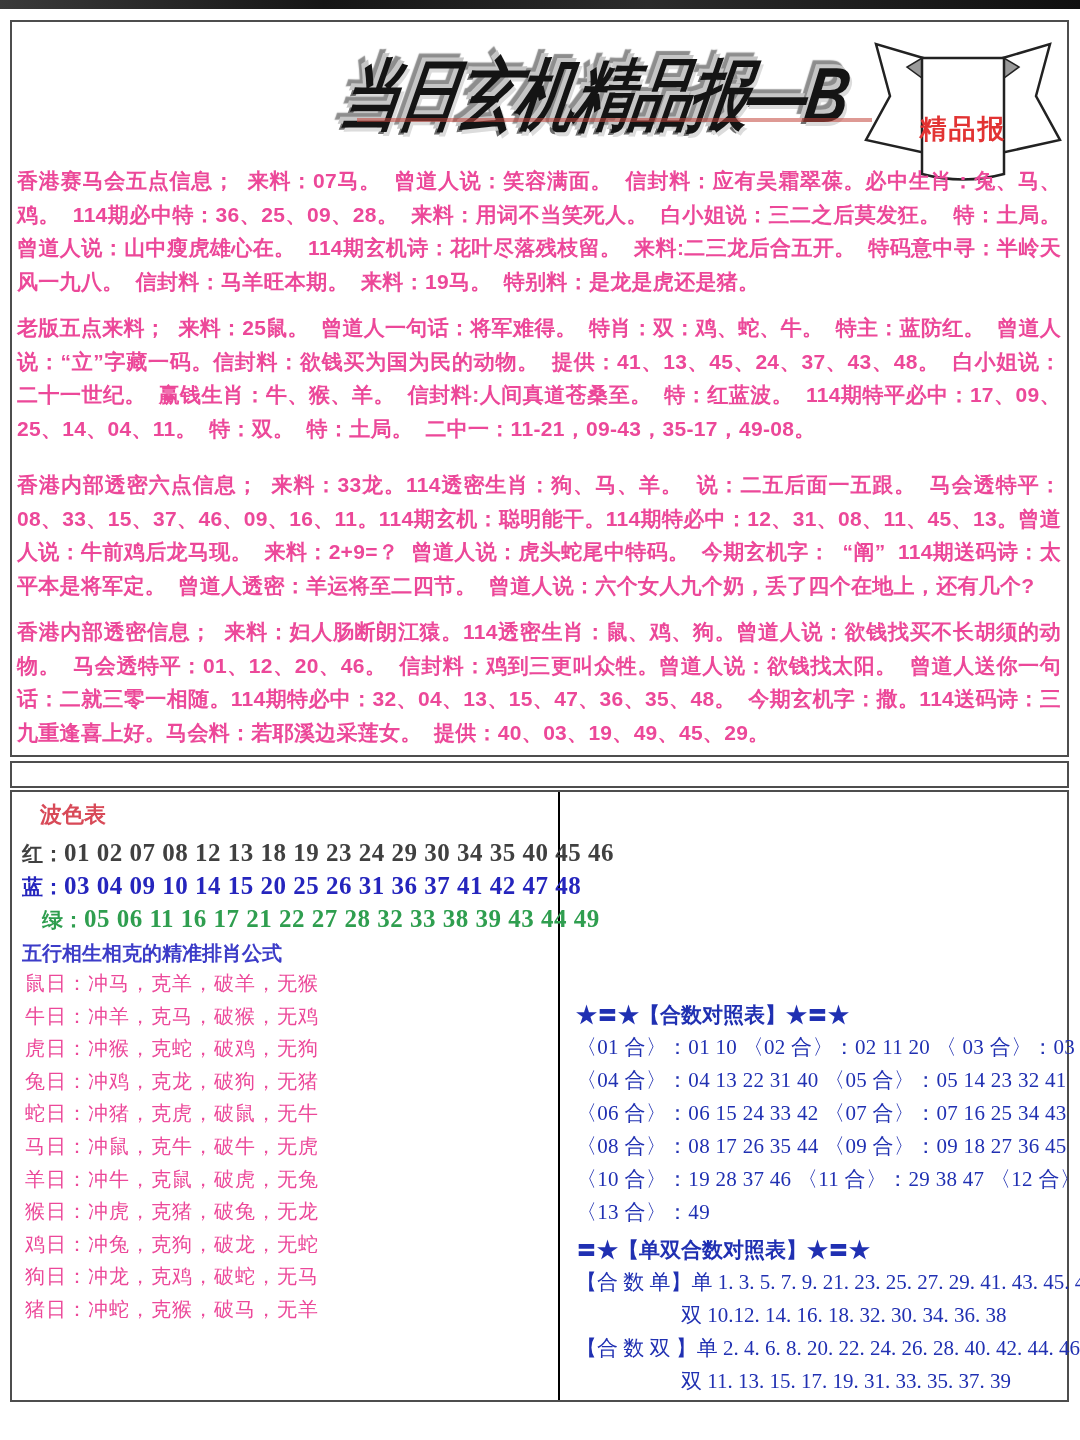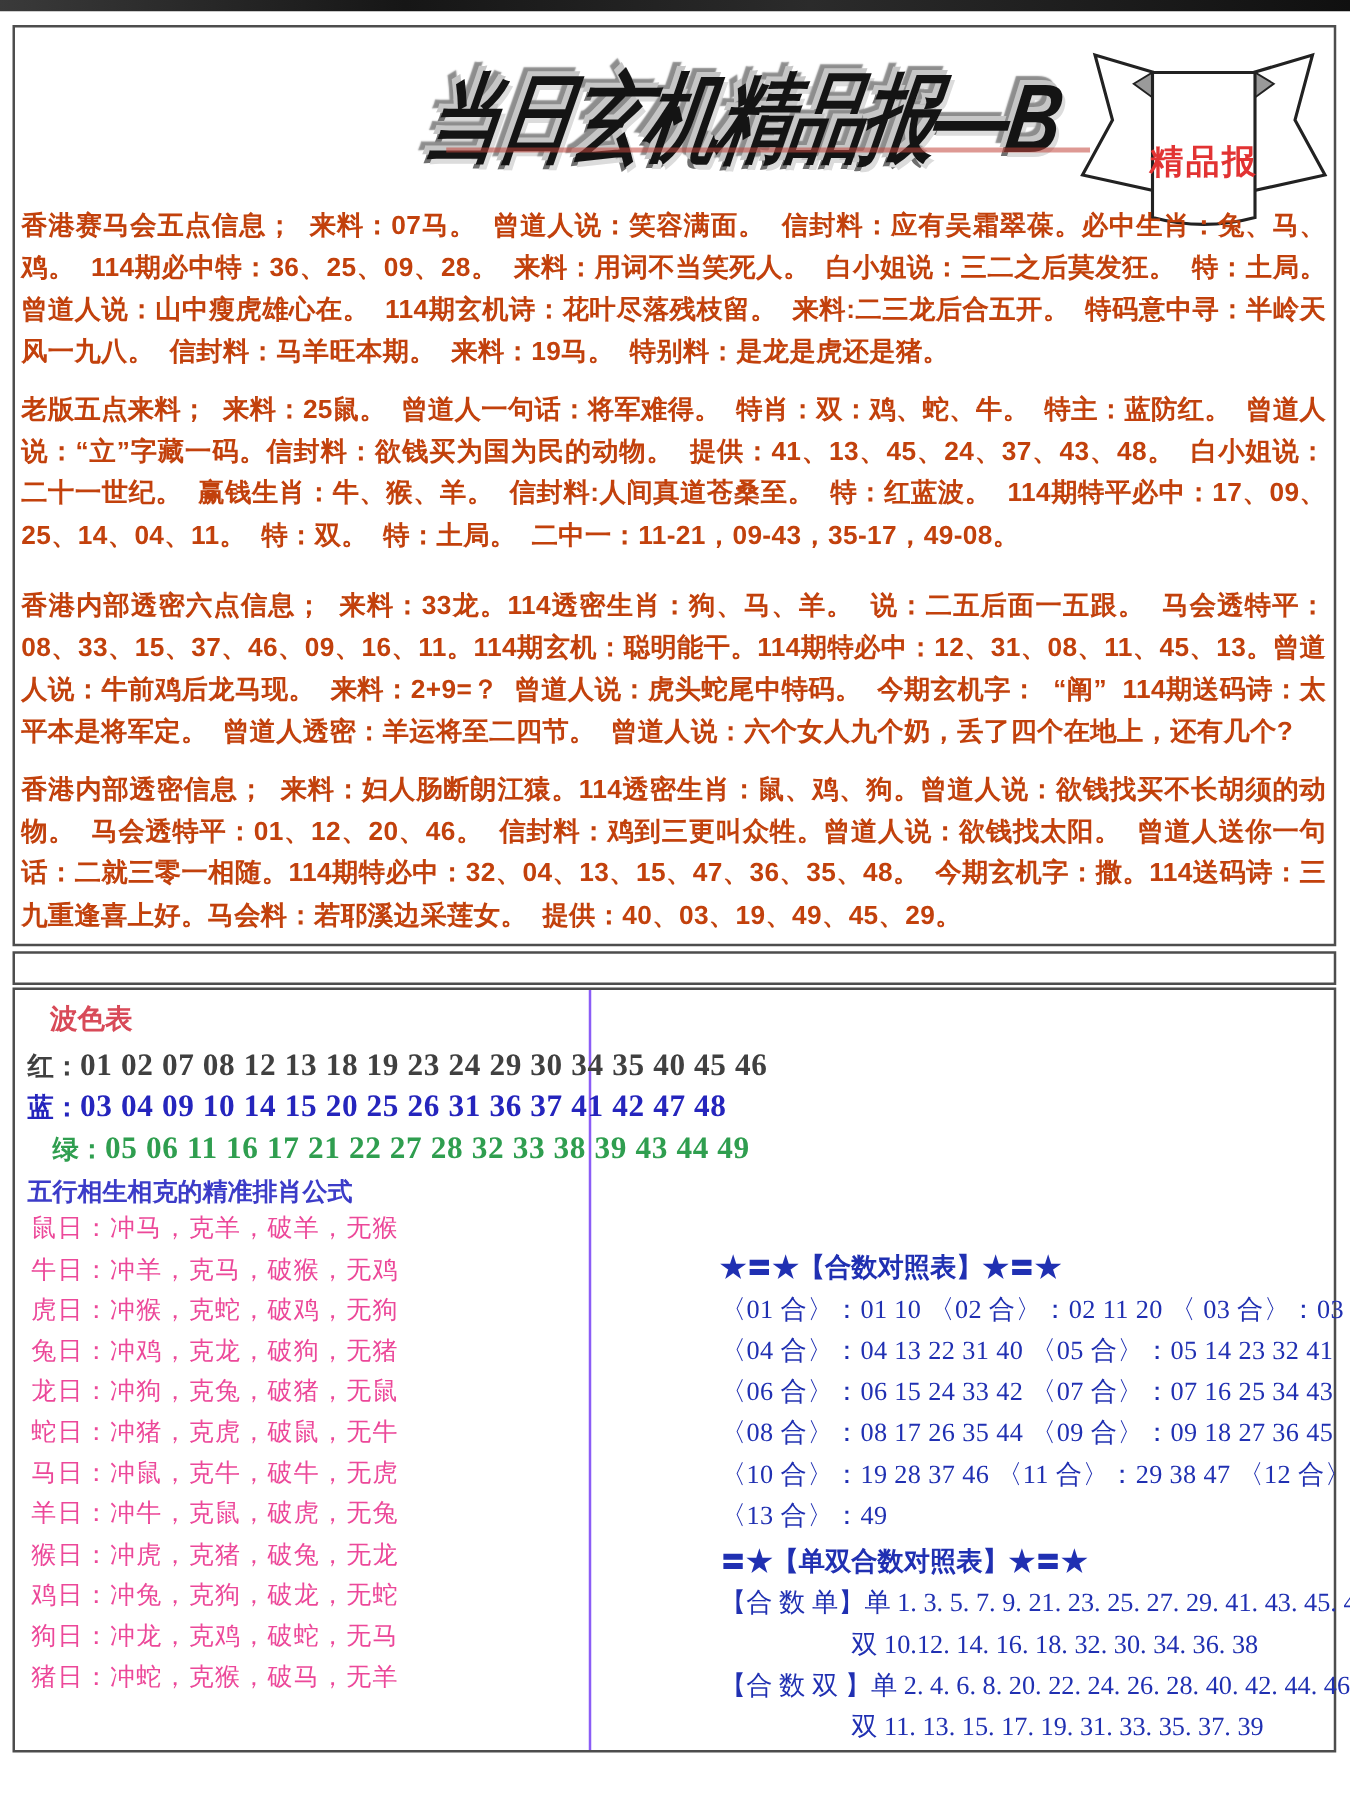--- a/index.html
+++ b/index.html
@@ -19,32 +19,32 @@
   .title-redline{position:absolute;left:345px;top:96px;width:515px;height:4px;
         background:rgba(195,70,60,.55);}
 
   .ribbon{position:absolute;left:848px;top:16px;width:206px;height:148px;}
   .ribbon-label{fill:#e23333;font-size:27px;font-weight:bold;letter-spacing:2px;
         font-family:"Liberation Sans",sans-serif;}
 
   
   .para-wrap{position:absolute;left:5px;top:142px;width:1044px;}
   .para{margin:0 0 13px 0;font-size:21px;font-weight:700;line-height:33.5px;
-        color:#c2410c;text-align:justify;white-space:pre-wrap;letter-spacing:.3px;}
+        color:#ec4899;text-align:justify;white-space:pre-wrap;letter-spacing:.3px;}
   .para.gap-lg{margin-bottom:23px;}
 
   
   .band-box{position:absolute;left:10px;top:761px;width:1059px;height:27px;
         border:2px solid #4d4d4d;box-sizing:border-box;background:#fff;}
 
   
   .bottom-box{position:absolute;left:10px;top:790px;width:1059px;height:612px;
         border:2px solid #4d4d4d;box-sizing:border-box;background:#fff;}
-  .left-col{position:absolute;left:0;top:0;width:461px;height:100%;
-        border-right:2px solid #8b5cf6;box-sizing:border-box;}
+  .left-col{position:absolute;left:0;top:0;width:548px;height:100%;
+        border-right:2px solid #000000;box-sizing:border-box;}
   .right-col{position:absolute;left:550px;top:0;right:0;height:100%;}
 
   .bose-title{margin:8px 0 6px 28px;font-size:22px;font-weight:700;color:#d84a58;}
   .bose-row{height:33px;line-height:33px;padding-left:10px;white-space:nowrap;}
   .bose-label{font-size:21px;font-weight:700;}
   .bose-nums{font-family:"Liberation Serif",serif;font-size:25px;font-weight:600;letter-spacing:.5px;}
   .c-red{color:#404040;}
   .c-blue{color:#2525bd;text-align:center;}
   .c-green{color:#2f9e4f;margin-left:20px;}
 
@@ -103,21 +103,20 @@
       </div>
       <div class="bose-row c-green">
         <span class="bose-label">绿：</span><span class="bose-nums">05 06 11 16 17 21 22 27 28 32 33 38 39 43 44 49</span>
       </div>
 
       <div class="formula-title">五行相生相克的精准排肖公式</div>
       <div class="zodiac-row">鼠日：冲马，克羊，破羊，无猴</div>
       <div class="zodiac-row">牛日：冲羊，克马，破猴，无鸡</div>
       <div class="zodiac-row">虎日：冲猴，克蛇，破鸡，无狗</div>
       <div class="zodiac-row">兔日：冲鸡，克龙，破狗，无猪</div>
-      <div class="zodiac-row">龙日：冲狗，克兔，破猪，无鼠</div>
       <div class="zodiac-row">蛇日：冲猪，克虎，破鼠，无牛</div>
       <div class="zodiac-row">马日：冲鼠，克牛，破牛，无虎</div>
       <div class="zodiac-row">羊日：冲牛，克鼠，破虎，无兔</div>
       <div class="zodiac-row">猴日：冲虎，克猪，破兔，无龙</div>
       <div class="zodiac-row">鸡日：冲兔，克狗，破龙，无蛇</div>
       <div class="zodiac-row">狗日：冲龙，克鸡，破蛇，无马</div>
       <div class="zodiac-row">猪日：冲蛇，克猴，破马，无羊</div>
     </div>
 
     <div class="right-col">

